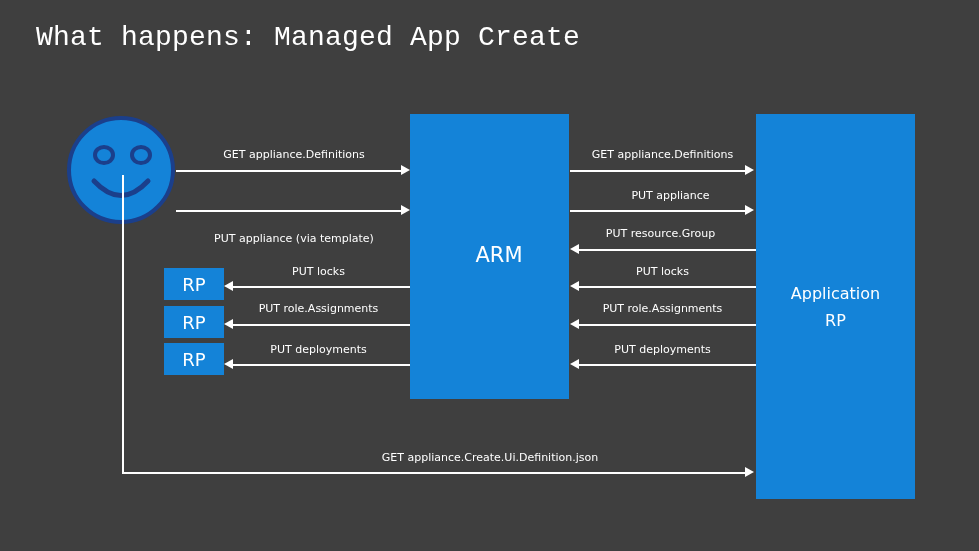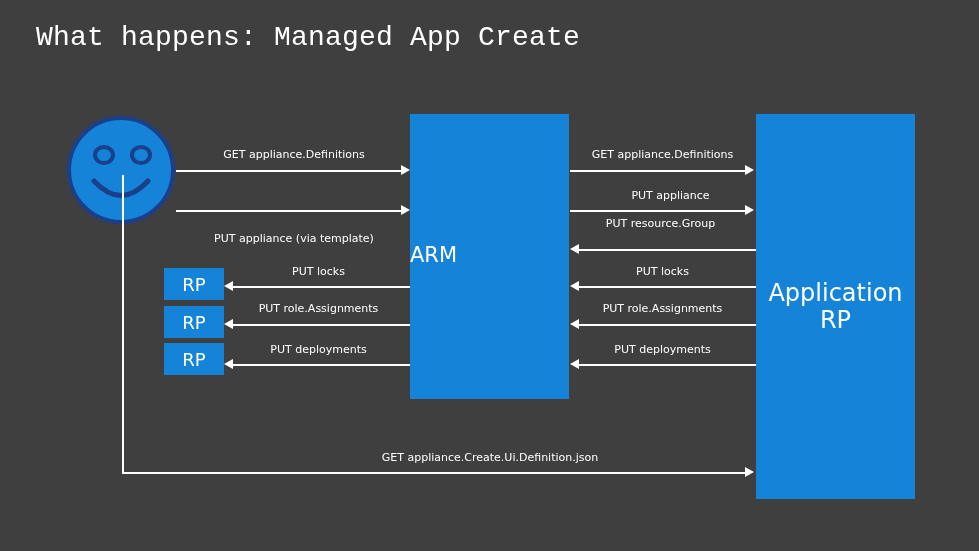--- a/index.html
+++ b/index.html
@@ -41,39 +41,39 @@
     left: 410px;
     top: 114px;
     width: 159px;
     height: 285px;
   }
   #arm-label {
     position: absolute;
     left: 410px;
     top: 243px;
     width: 178px;
-    text-align: left;
+    text-align: center;
     color: #ffffff;
     font-size: 21px;
     font-family: "DejaVu Sans", sans-serif;
   }
   #app-rp-box {
     left: 756px;
     top: 114px;
     width: 159px;
     height: 385px;
   }
   #app-rp-label {
     position: absolute;
     left: 756px;
     top: 280px;
     width: 159px;
     text-align: center;
     color: #ffffff;
-    font-size: 24px;
+    font-size: 16px;
     line-height: 27px;
     font-family: "DejaVu Sans", sans-serif;
   }
   .rp-box {
     position: absolute;
     left: 164px;
     width: 60px;
     height: 32px;
     background: #1483d8;
     color: #ffffff;
@@ -176,21 +176,21 @@
   <div class="arrow-head left" style="left:224px; top:359px;"></div>
 
   <div class="flow-label" style="left:569px; top:148px; width:187px;">GET appliance.Definitions</div>
   <div class="arrow-line" style="left:570px; top:170px; width:176px;"></div>
   <div class="arrow-head right" style="left:745px; top:165px;"></div>
 
   <div class="flow-label" style="left:569px; top:189px; width:187px;margin-left:8px;">PUT appliance</div>
   <div class="arrow-line" style="left:570px; top:210px; width:176px;"></div>
   <div class="arrow-head right" style="left:745px; top:205px;"></div>
 
-  <div class="flow-label" style="left:569px; top:217px; width:183px;">PUT resource.Group</div>
+  <div class="flow-label" style="left:569px; top:227px; width:183px;">PUT resource.Group</div>
   <div class="arrow-line" style="left:579px; top:249px; width:177px;"></div>
   <div class="arrow-head left" style="left:570px; top:244px;"></div>
 
   <div class="flow-label" style="left:569px; top:265px; width:187px;">PUT locks</div>
   <div class="arrow-line" style="left:579px; top:286px; width:177px;"></div>
   <div class="arrow-head left" style="left:570px; top:281px;"></div>
 
   <div class="flow-label" style="left:569px; top:302px; width:187px;">PUT role.Assignments</div>
   <div class="arrow-line" style="left:579px; top:324px; width:177px;"></div>
   <div class="arrow-head left" style="left:570px; top:319px;"></div>

